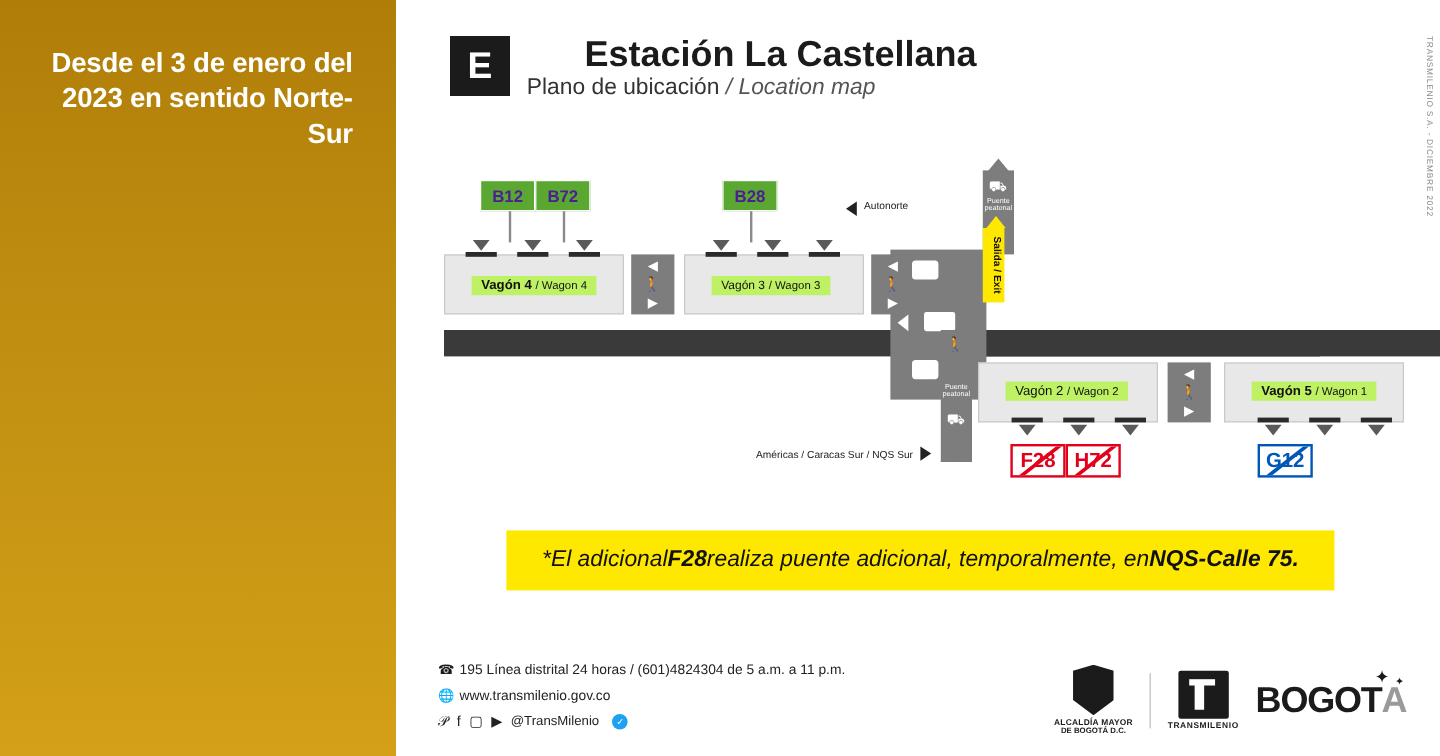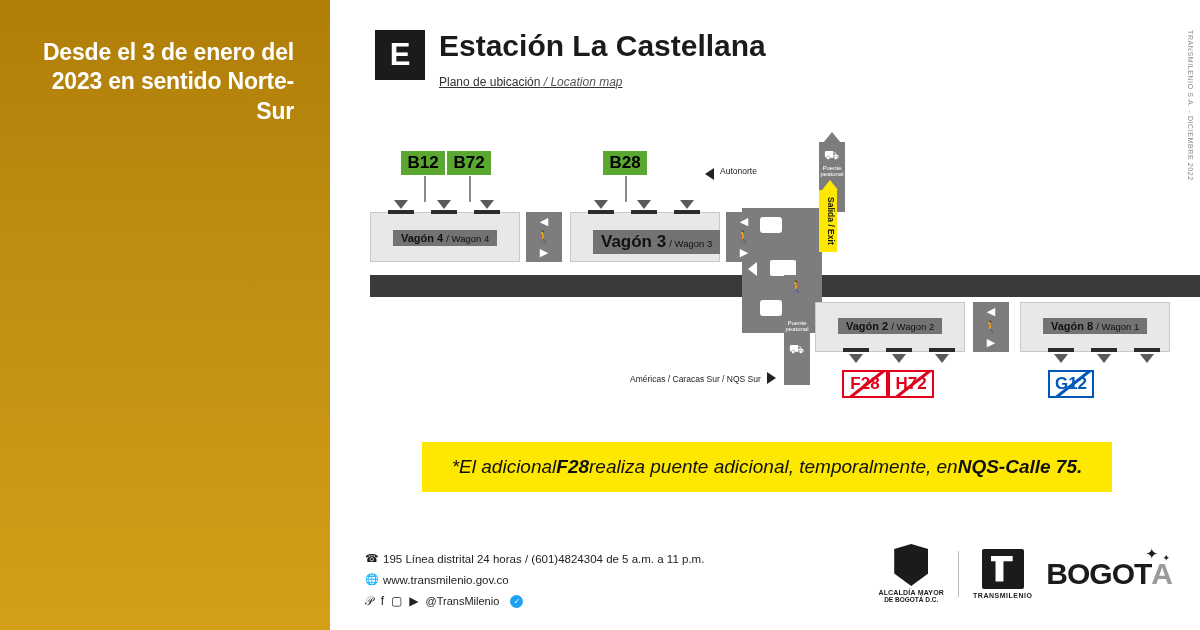--- a/index.html
+++ b/index.html
@@ -61,61 +61,61 @@
   }
 
   
   .header { position: absolute; left: 45px; top: 30px; display: flex; align-items: flex-start; }
   .st-badge {
     width: 50px; height: 50px; background: #1b1b1b; color: #ffffff;
     font-weight: bold; font-size: 31px;
     display: flex; align-items: center; justify-content: center;
     margin-right: 14px;
   }
-  .st-title { font-size: 30px; font-weight: bold; color: #1b1b1b; line-height: 1.05; }
-  .st-sub { font-size: 12px; color: #333333; margin-top: 13px; text-decoration: underline; }
+  .st-title { font-size: 30px; font-weight: bold; color: #1b1b1b; line-height: 1.05; margin-left: 48px; }
+  .st-sub { font-size: 19px; color: #333333; margin-top: 0; }
   .st-sub i { font-style: italic; color: #555; }
 
   
   .map { position: absolute; left: 0; top: 120px; width: 870px; height: 300px; }
 
   .road {
     position: absolute;
     background: #3a3a3a;
   }
   .platform {
     position: absolute;
     background: #e8e8e8;
     border: 1px solid #c9c9c9;
   }
   .platform-label {
     position: absolute;
-    background: #737373;
+    background: #bef264;
     font-size: 11px; font-weight: bold; color: #111;
     padding: 2px 8px;
     white-space: nowrap;
   }
   .platform-label span { font-weight: normal; font-size: 9.5px; }
 
   .greybox {
     position: absolute; background: #7d7d7d;
   }
 
   .ped-box {
     position: absolute;
     background: #7d7d7d;
     display:flex; align-items:center; justify-content:center;
     color: #ffffff; font-size: 13px;
   }
   .tri { position: absolute; width:0; height:0; }
 
   .routebox {
     position: absolute;
-    background: #5aa832; color: #000000;
-    font-weight: bold; font-size: 17px;
+    background: #5aa832; color: #4c1d95;
+    font-weight: bold; font-size: 14px;
     padding: 3px 6px;
     border: 1px solid #ffffff;
     display: flex; align-items: center; justify-content: center;
   }
   .routeline { position: absolute; background: #8a8a8a; width: 2px; }
   .arrow-down {
     position:absolute; width:0;height:0;
     border-left: 7px solid transparent;
     border-right: 7px solid transparent;
     border-top: 9px solid #5a5a5a;
@@ -157,21 +157,21 @@
   .contact { position:absolute; left: 35px; top: 12px; font-size: 11.5px; color: #222; }
   .contact .row { display:flex; align-items:center; margin-bottom: 8px; }
   .contact .gi { width: 18px; font-size: 11px; color:#1b1b1b; }
   .social { display:flex; align-items:center; gap:7px; font-size: 11px; }
   .social .sg { font-size: 12px; }
   .verified {
     display:inline-flex; align-items:center; justify-content:center;
     width:13px;height:13px;border-radius:50%;background:#1da1f2;color:#fff;font-size:8px;margin-left:4px;
   }
 
-  .logos { position:absolute; right: 28px; top: 4px; display:flex; align-items:center; gap: 14px; }
+  .logos { position:absolute; right: 28px; top: 14px; display:flex; align-items:center; gap: 14px; }
   .logo-alc { text-align:center; }
   .crest {
     width: 34px; height: 42px; margin: 0 auto 3px;
     background: #1b1b1b;
     clip-path: polygon(50% 0%, 100% 12%, 100% 70%, 50% 100%, 0% 70%, 0% 12%);
   }
   .logo-alc .t1 { font-size: 7px; font-weight:bold; color:#1b1b1b; letter-spacing:.2px;}
   .logo-alc .t2 { font-size: 6.5px; font-weight:bold; color:#1b1b1b;}
   .divider { width:1px; height:46px; background:#bbbbbb; }
   .logo-tm { text-align:center; }
@@ -230,21 +230,21 @@
     </div>
     <div class="arrow-down" style="left:64px; top:80px;"></div>
     <div class="arrow-down" style="left:107px; top:80px;"></div>
     <div class="arrow-down" style="left:150px; top:80px;"></div>
     <div class="door" style="left:58px; top:90px;"></div>
     <div class="door" style="left:101px; top:90px;"></div>
     <div class="door" style="left:144px; top:90px;"></div>
 
     <div class="platform" style="left:240px; top:92px; width:150px; height:50px;"></div>
     <div class="platform-label" style="left:263px; top:110px;">
-      <span style="font-weight:bold;font-size:17px;">Vagón 3</span>
+      <span style="font-weight:normal;font-size:10px;">Vagón 3</span>
       <span>/ Wagon 3</span>
     </div>
     <div class="arrow-down" style="left:264px; top:80px;"></div>
     <div class="arrow-down" style="left:307px; top:80px;"></div>
     <div class="arrow-down" style="left:350px; top:80px;"></div>
     <div class="door" style="left:258px; top:90px;"></div>
     <div class="door" style="left:301px; top:90px;"></div>
     <div class="door" style="left:344px; top:90px;"></div>
 
     <div class="routebox" style="left:70px; top:30px; width:46px; height:26px;">B12</div>
@@ -279,33 +279,33 @@
     <div class="tri" style="left:418px; top:142px; border-top:7px solid transparent;border-bottom:7px solid transparent;border-right:9px solid #ffffff;"></div>
 
     <div class="greybox" style="left:454px; top:155px; width:26px; height:110px;"></div>
     <div style="position:absolute;left:459px;top:160px;color:#fff;font-size:12px;">🚶</div>
     <div class="puente-lbl" style="left:454px; top:200px;">Puente peatonal</div>
     <div style="position:absolute;left:459px;top:222px;color:#fff;font-size:12px;">⛟</div>
     <div class="tri" style="left:458px; top:252px; border-left:9px solid transparent;border-right:9px solid transparent;border-top:11px solid #7d7d7d;"></div>
 
     <div class="platform" style="left:485px; top:182px; width:150px; height:50px;"></div>
     <div class="platform-label" style="left:508px; top:198px;">
-      <span style="font-weight:bold;font-size:11px;">Vagón 2</span>
+      <span style="font-weight:normal;font-size:11px;">Vagón 2</span>
       <span>/ Wagon 2</span>
     </div>
     <div class="door" style="left:513px; top:228px;"></div>
     <div class="door" style="left:556px; top:228px;"></div>
     <div class="door" style="left:599px; top:228px;"></div>
     <div class="arrow-down" style="left:519px; top:234px;"></div>
     <div class="arrow-down" style="left:562px; top:234px;"></div>
     <div class="arrow-down" style="left:605px; top:234px;"></div>
 
     <div class="platform" style="left:690px; top:182px; width:150px; height:50px;"></div>
     <div class="platform-label" style="left:713px; top:198px;">
-      <span style="font-weight:bold;font-size:11px;">Vagón 8</span>
+      <span style="font-weight:bold;font-size:11px;">Vagón 5</span>
       <span>/ Wagon 1</span>
     </div>
     <div class="door" style="left:718px; top:228px;"></div>
     <div class="door" style="left:761px; top:228px;"></div>
     <div class="door" style="left:804px; top:228px;"></div>
     <div class="arrow-down" style="left:724px; top:234px;"></div>
     <div class="arrow-down" style="left:767px; top:234px;"></div>
     <div class="arrow-down" style="left:810px; top:234px;"></div>
 
     <div class="ped-box" style="left:643px; top:182px; width:36px; height:50px; flex-direction:column; gap:2px;">

